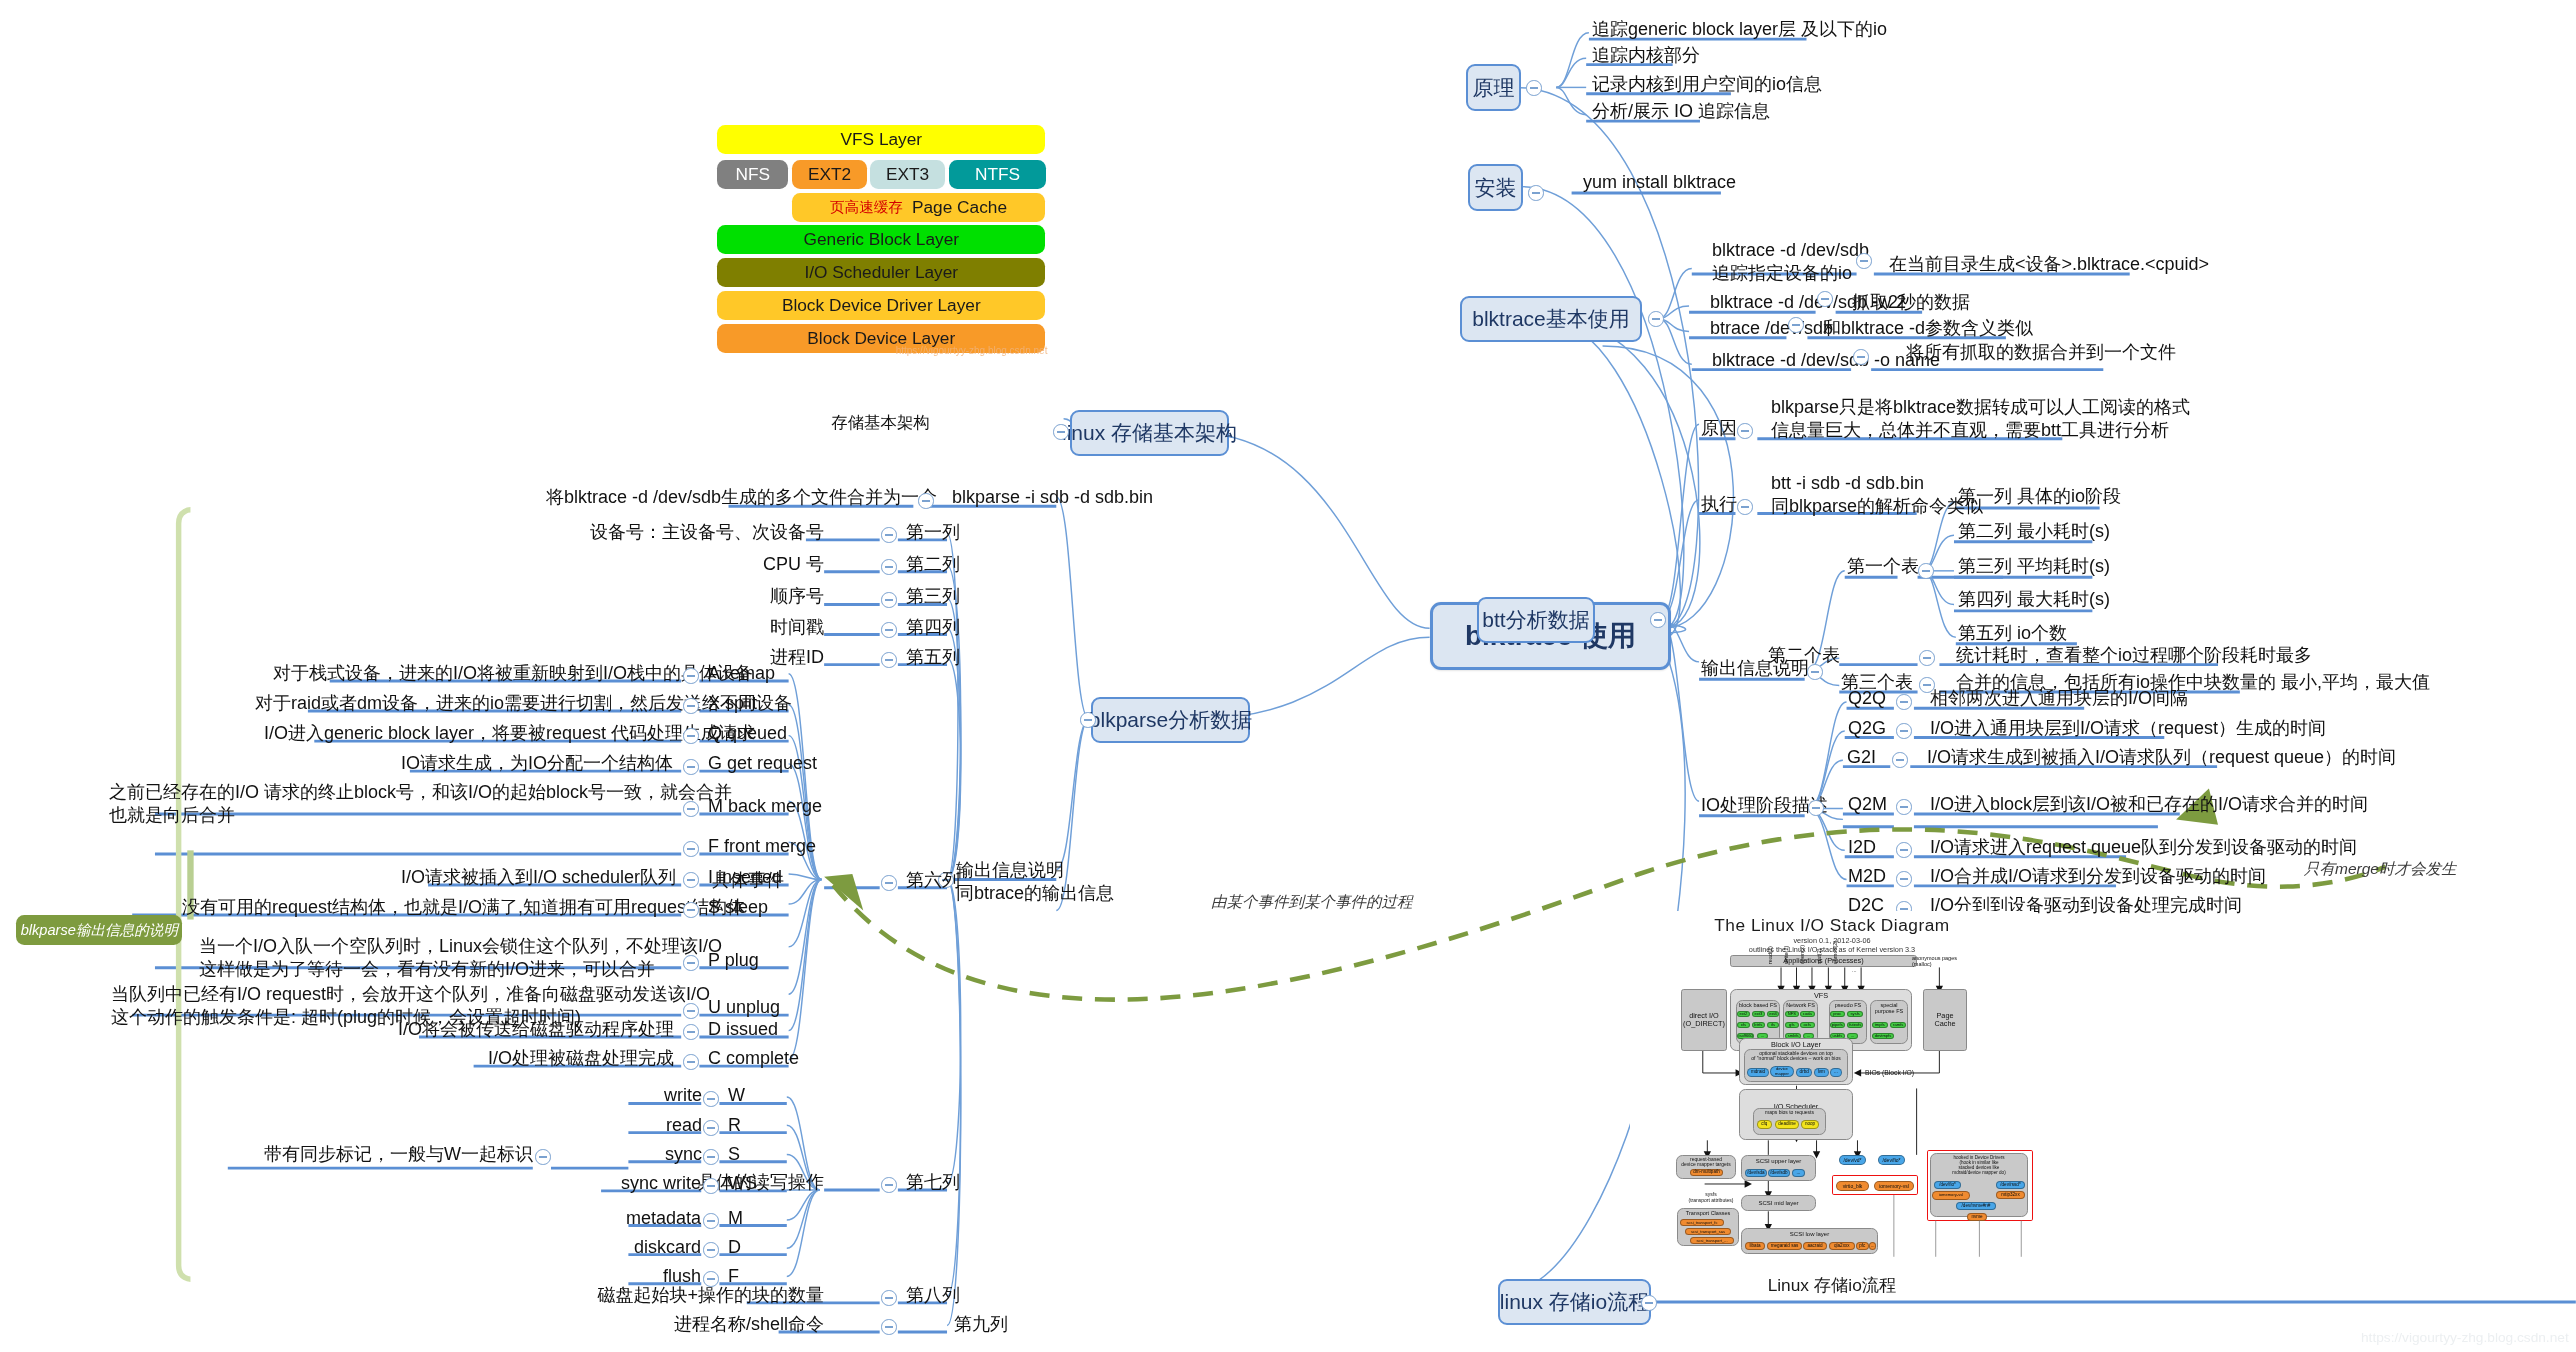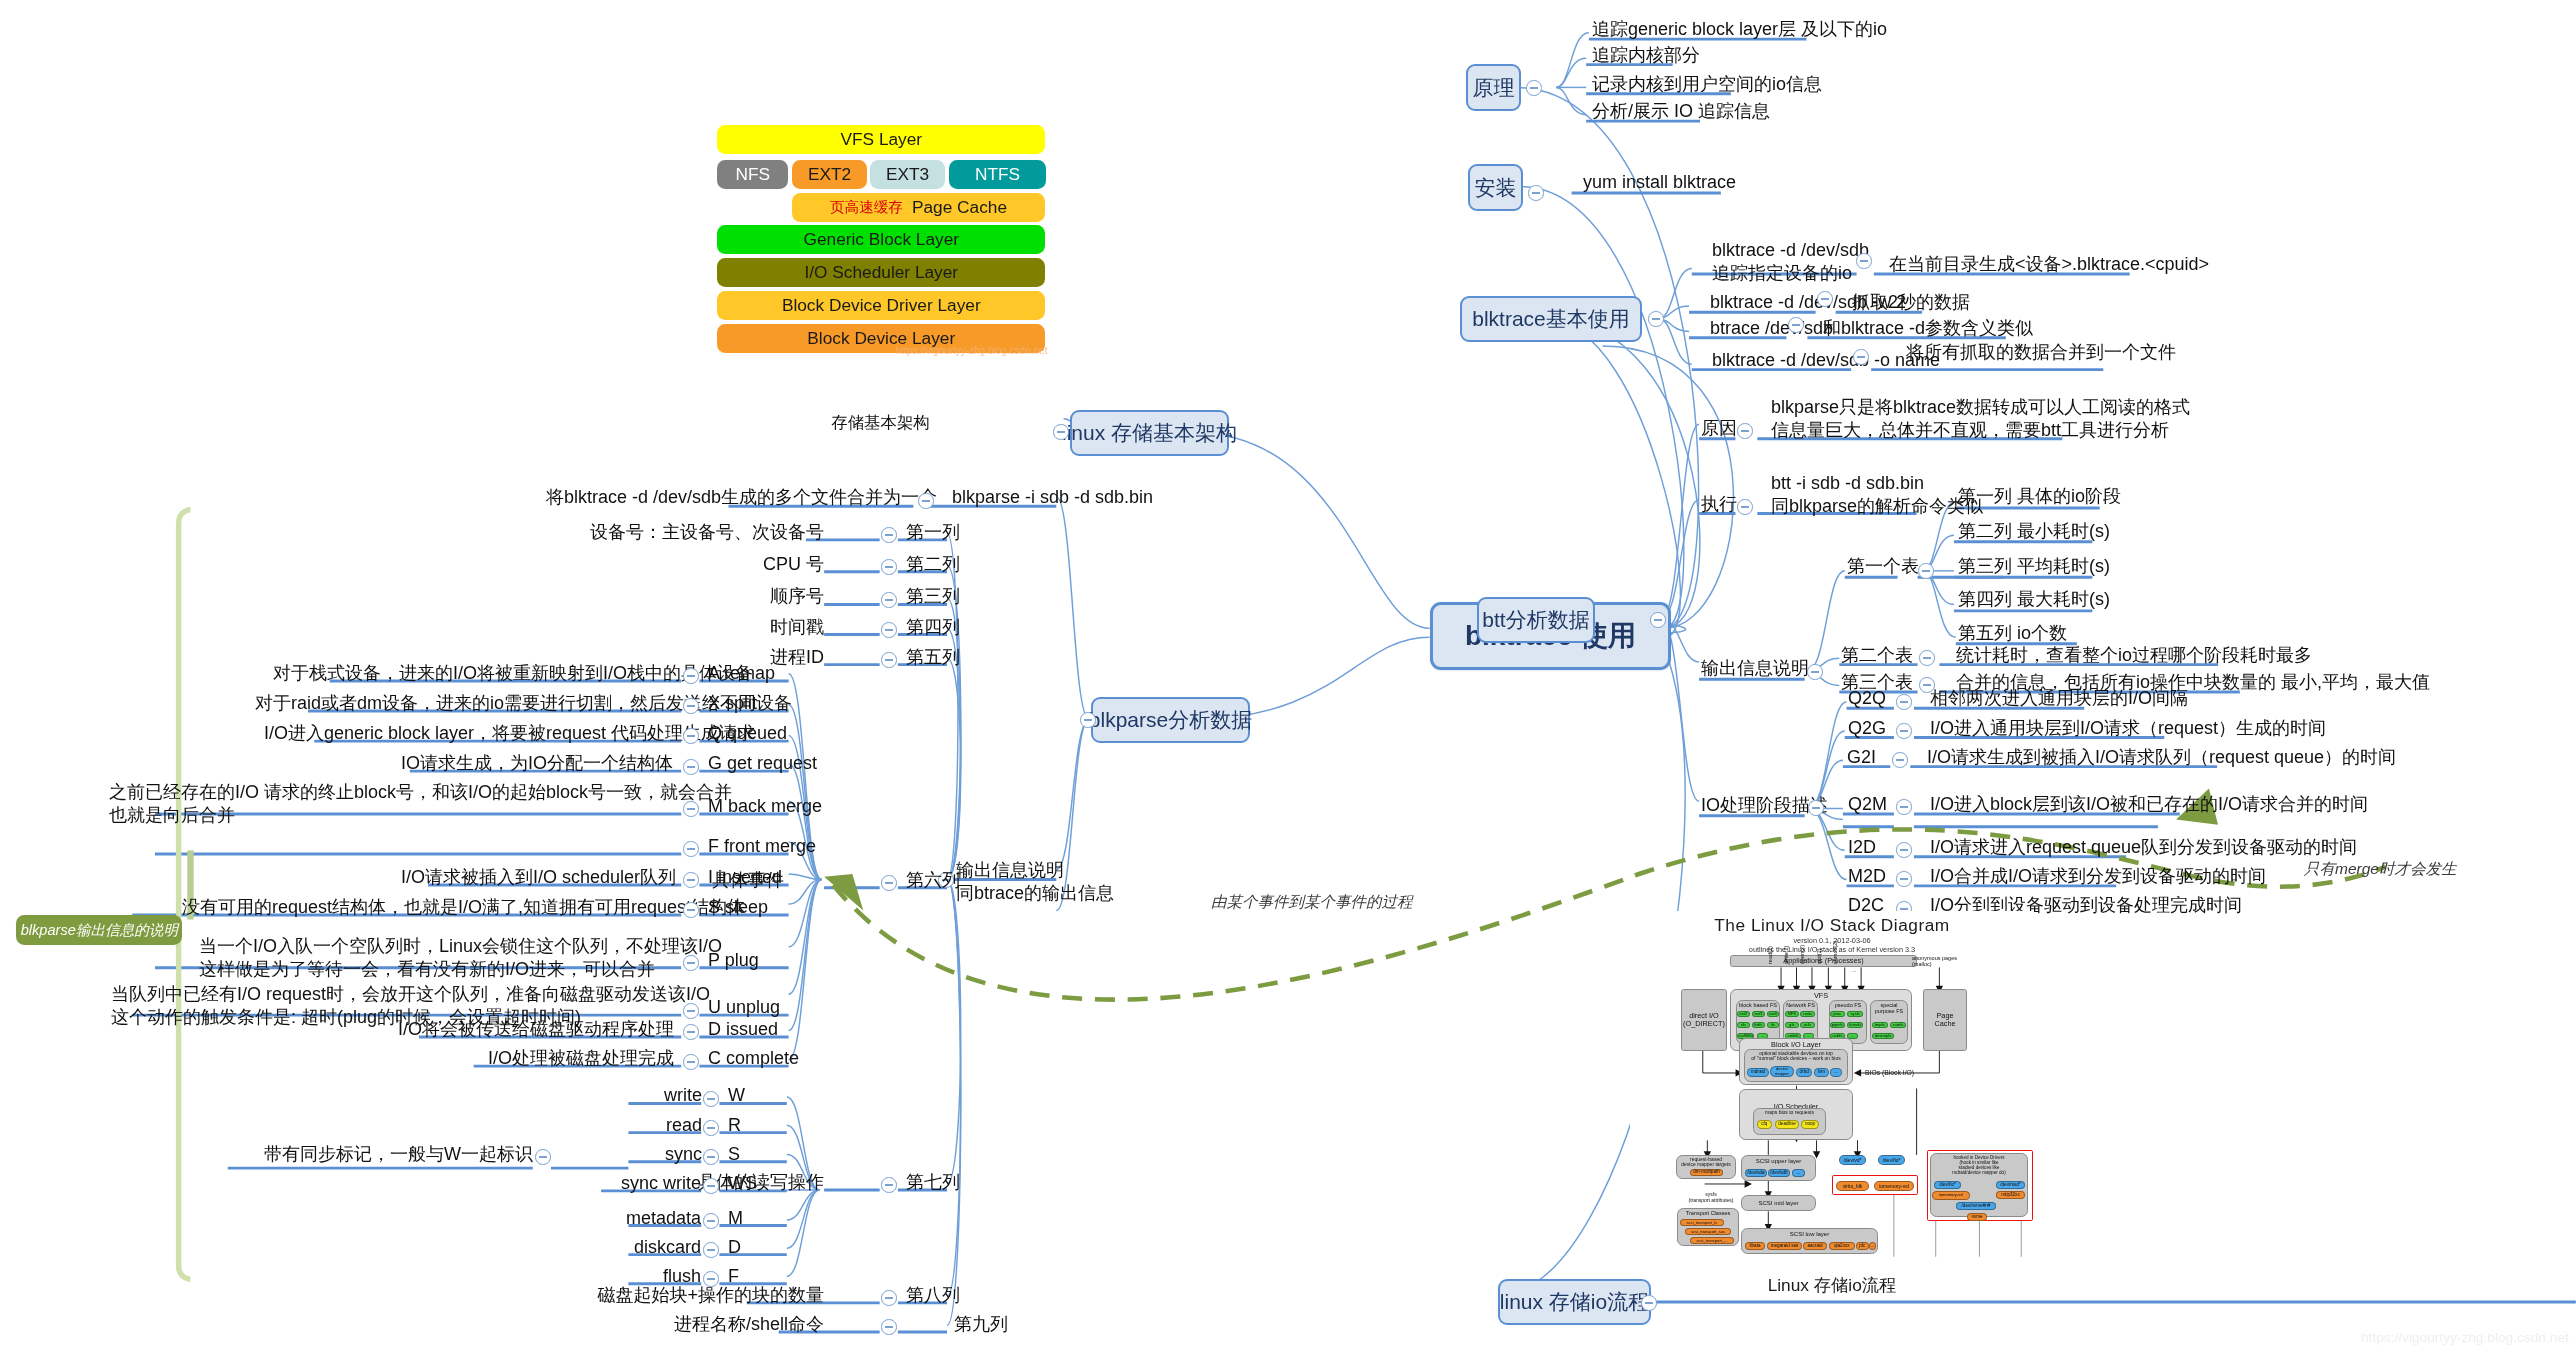--- a/index.html
+++ b/index.html
@@ -426,21 +426,21 @@
   <div class="marker" style="left:1807px;top:664px;"></div>
 
   <div class="leaf l" style="left:1847px;top:555px;">第一个表</div>
   <div class="marker" style="left:1918px;top:563px;"></div>
   <div class="leaf l" style="left:1958px;top:485px;">第一列 具体的io阶段</div>
   <div class="leaf l" style="left:1958px;top:520px;">第二列 最小耗时(s)</div>
   <div class="leaf l" style="left:1958px;top:555px;">第三列 平均耗时(s)</div>
   <div class="leaf l" style="left:1958px;top:588px;">第四列 最大耗时(s)</div>
   <div class="leaf l" style="left:1958px;top:622px;">第五列 io个数</div>
 
-  <div class="leaf l" style="left:1841px;top:644px;">第二个表</div>
+  <div class="leaf l" style="left:1768px;top:644px;">第二个表</div>
   <div class="marker" style="left:1919px;top:650px;"></div>
   <div class="leaf l" style="left:1956px;top:644px;text-align:center;">统计耗时，查看整个io过程哪个阶段耗时最多</div>
 
   <div class="leaf l" style="left:1841px;top:671px;">第三个表</div>
   <div class="marker" style="left:1919px;top:677px;"></div>
   <div class="leaf l" style="left:1956px;top:671px;">合并的信息，包括所有io操作中块数量的 最小,平均，最大值</div>
 
   <div class="leaf l" style="left:1701px;top:794px;">IO处理阶段描述</div>
   <div class="marker" style="left:1808px;top:800px;"></div>
 

